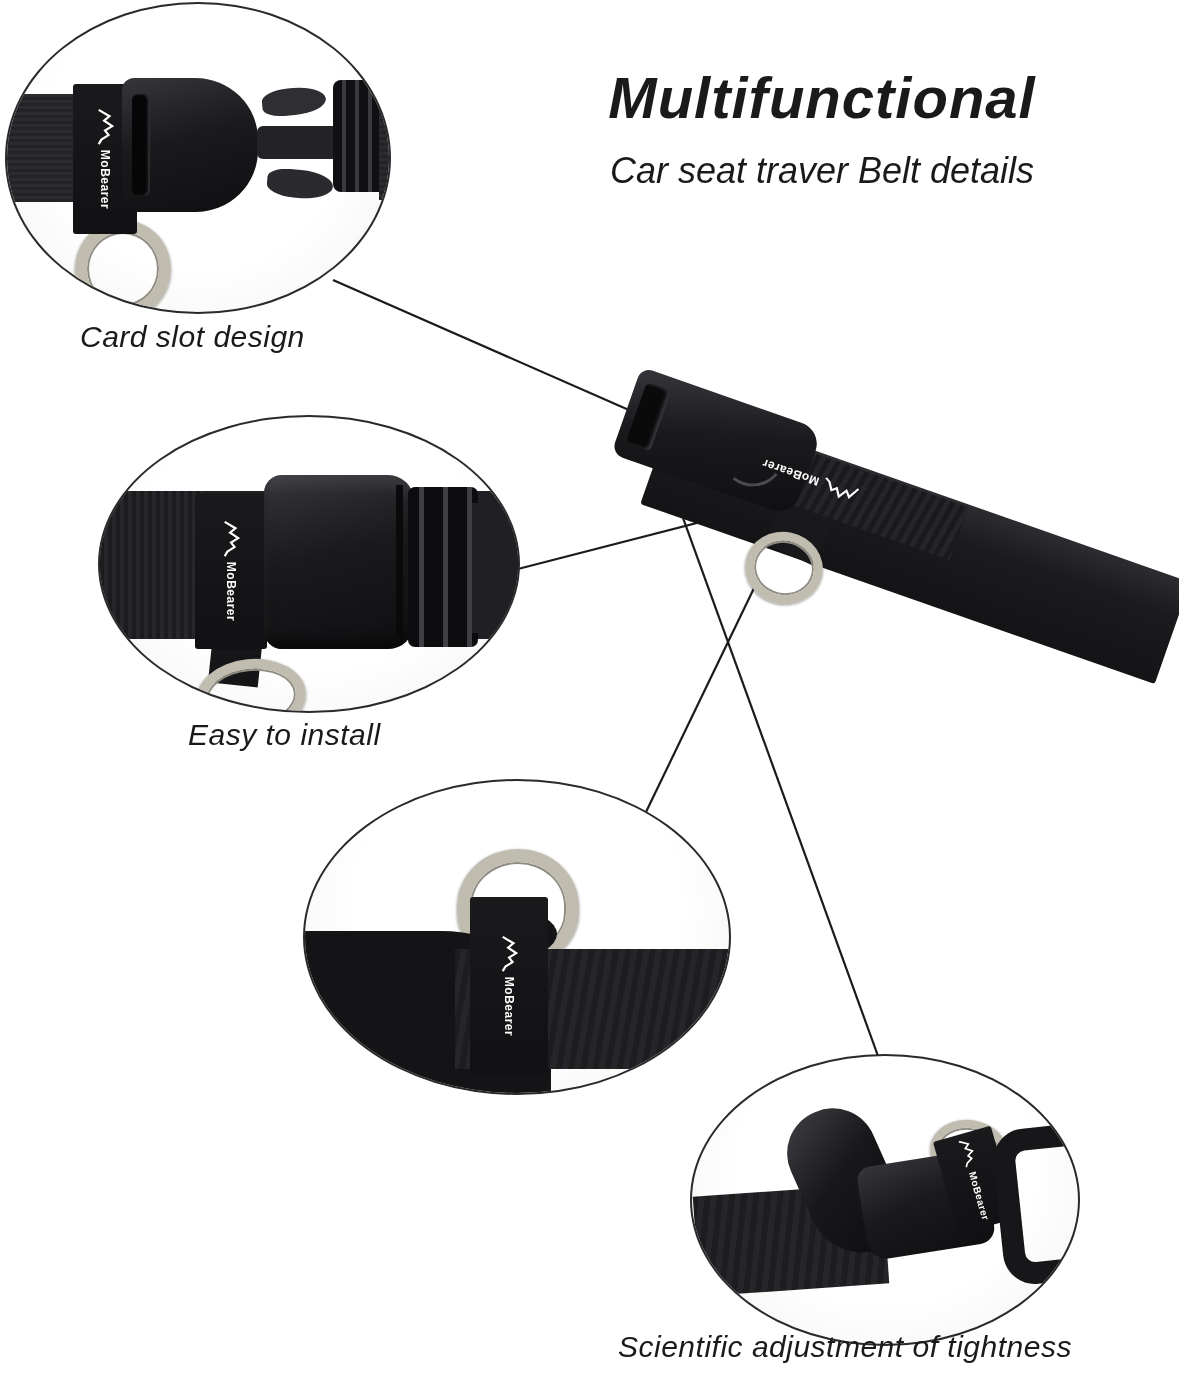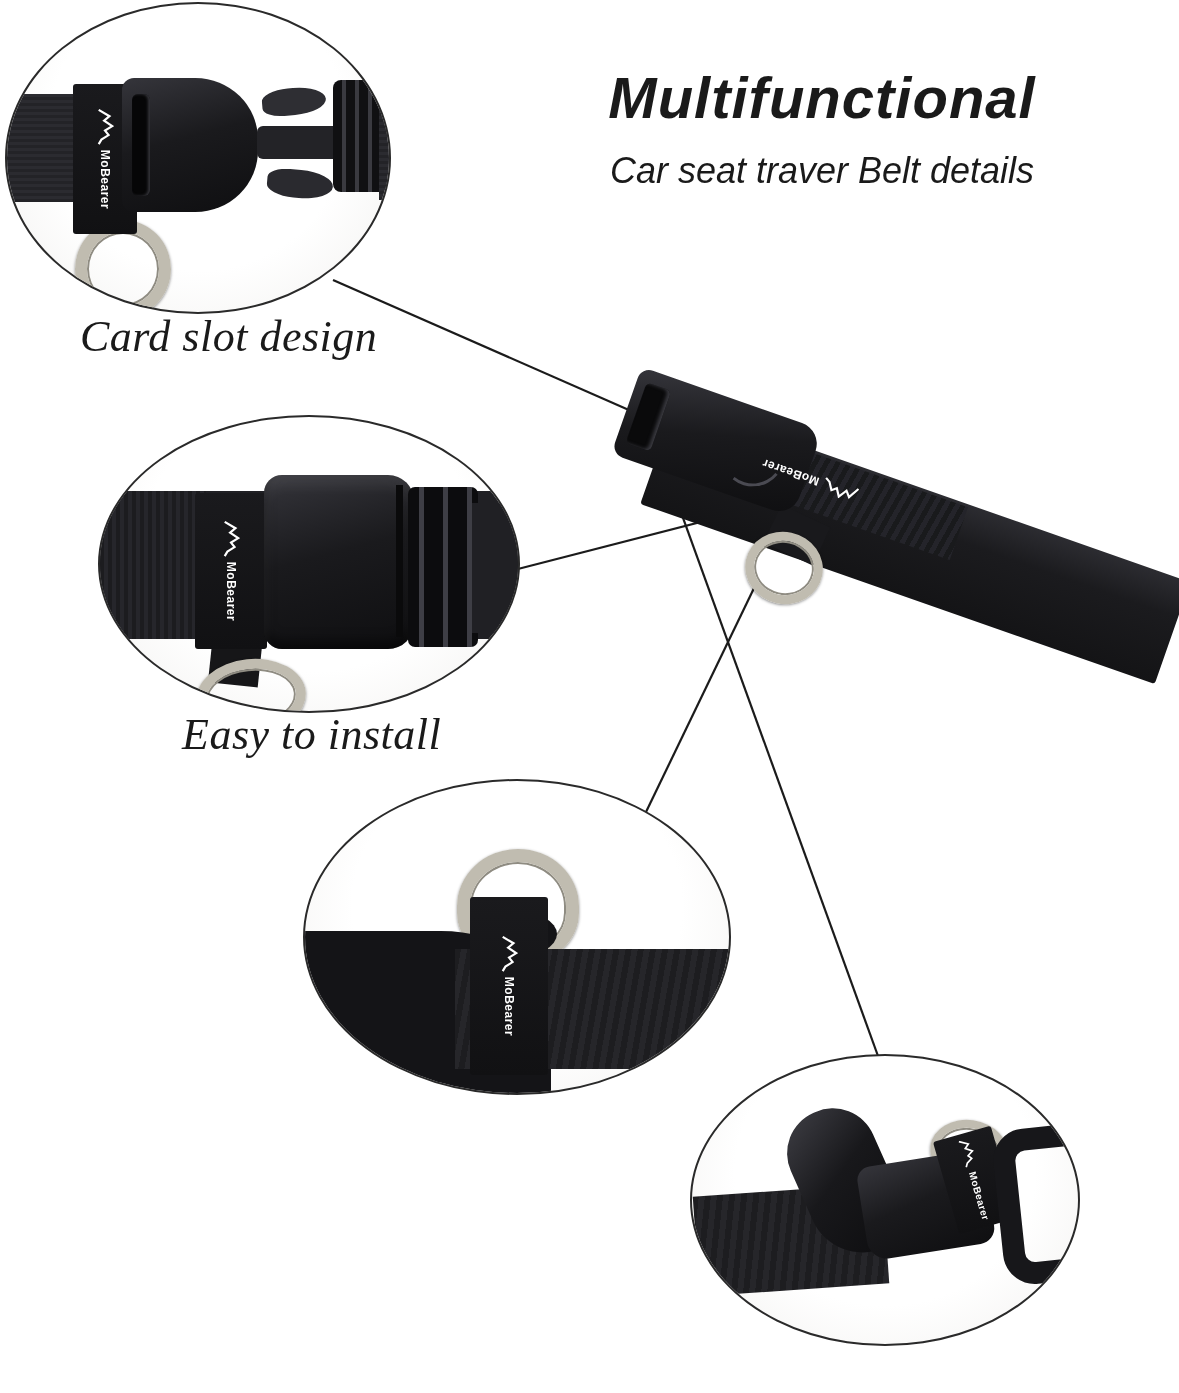--- a/index.html
+++ b/index.html
@@ -8,23 +8,23 @@
           font-family:"Liberation Sans",sans-serif;color:var(--text,#1a1a1a);}
   .abs{position:absolute;}
   
   .leads{position:absolute;left:0;top:0;width:1179px;height:1393px;z-index:1;}
   .lead{stroke:var(--leader-line,#1b1b1b);stroke-width:2.2;fill:none;}
   
   .title{left:460px;top:64px;width:724px;text-align:center;
          font-size:58px;font-weight:bold;font-style:italic;letter-spacing:1px;z-index:2;}
   .subtitle{left:460px;top:150px;width:724px;text-align:center;
             font-size:36px;font-style:italic;z-index:2;}
-  .lbl{font-style:italic;font-size:44px;line-height:45px;letter-spacing:.5px;z-index:2;font-family:Liberation Serif, serif;}
+  .lbl{font-style:italic;font-size:30px;line-height:45px;letter-spacing:.5px;z-index:2;}
   .lbl-card{left:80px;top:314px;}
-  .lbl-easy{left:182px;top:712px;}
+  .lbl-easy{left:188px;top:712px;}
   .lbl-dring{left:362px;top:1088px;width:360px;}
   .lbl-tight{left:618px;top:1324px;width:560px;}
   
   .circle{border:2.5px solid var(--circle-border,#2a2a2a);border-radius:50%;overflow:hidden;
           background:radial-gradient(ellipse at 50% 40%, #ffffff 55%, #f1f0ee 100%);z-index:2;}
   .c-card{left:5px;top:2px;width:382px;height:308px;}
   .c-easy{left:98px;top:415px;width:418px;height:294px;}
   .c-metal{left:303px;top:779px;width:424px;height:312px;}
   .c-sci{left:690px;top:1054px;width:386px;height:288px;}
   
@@ -191,20 +191,21 @@
     <div class="abs tab c4-tab">
       <div class="logo logo-v">
         <svg viewBox="0 0 40 18">
             <polyline points="1,16 8,4 13,10 19,1 24,9 29,5 34,13 39,16" fill="none" stroke="#fff" stroke-width="2.4"></polyline>
           </svg>
         <span>MoBearer</span>
       </div>
     </div>
     <div class="abs c4-loop"></div>
   </div>
+  <div class="abs lbl lbl-tight">Scientific adjustment of tightness</div>
 
   <div class="abs webbing belt"></div>
   <div class="abs belt-top"></div>
   <div class="abs main-tail"></div>
   <div class="abs ring main-dring"></div>
   <div class="abs buckle main-buckle"></div>
   <div class="abs main-logo">
     <svg viewBox="0 0 40 18">
         <polyline points="1,16 8,4 13,10 19,1 24,9 29,5 34,13 39,16" fill="none" stroke="#fff" stroke-width="2.4"></polyline>
       </svg>

